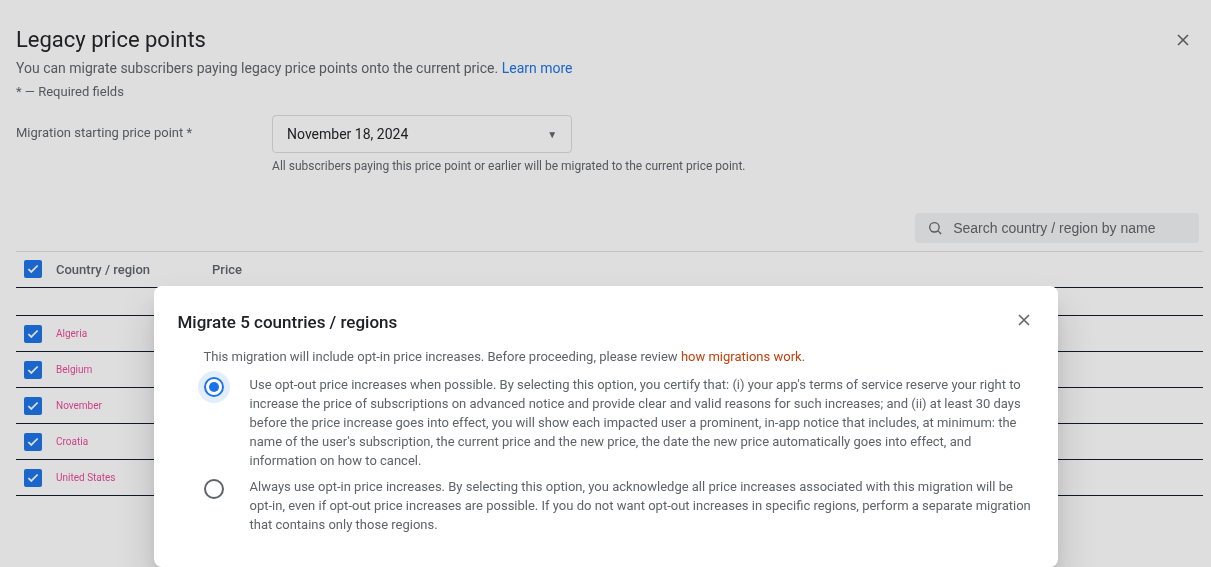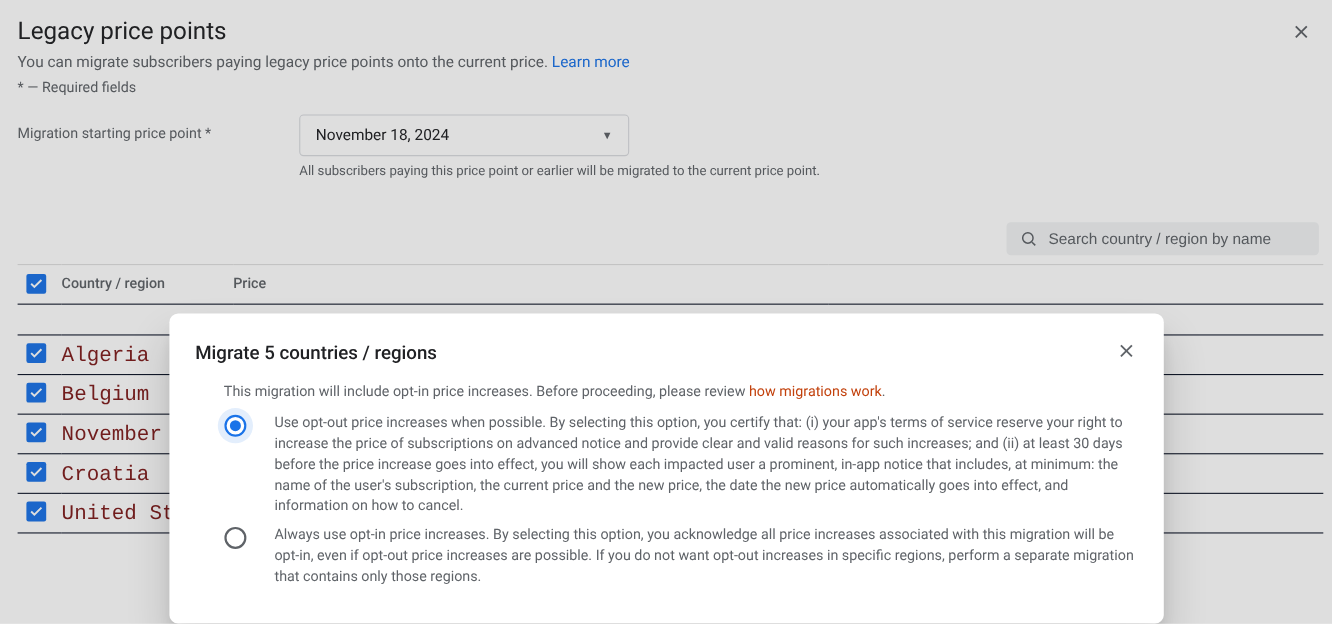--- a/index.html
+++ b/index.html
@@ -11,20 +11,21 @@
       position: relative;
       width: 1211px;
       height: 567px;
       overflow: hidden;
     }
     .page-header {
       display: flex;
       align-items: center;
       justify-content: space-between;
       padding: 16px 16px 8px 16px;
+      margin-top: 11px;
     }
     .page-title {
       font-size: 22px;
       font-weight: 400;
       color: #202124;
     }
     .close-icon {
       cursor: pointer;
       color: #5f6368;
       width: 24px;
@@ -125,23 +126,22 @@
       font-size: 13px;
       border-top: 1px solid #e0e0e0;
     }
     thead tr.subheader th {
       color: #5f6368;
       font-weight: 400;
       font-size: 12px;
       height: 28px;
     }
     td {
-      font-size: 19px;
-      color: #7f1d1d;
-      font-family: Liberation Mono, monospace;
+      font-size: 10px;
+      color: #ec4899;
     }
     .checkbox {
       width: 18px;
       height: 18px;
       background: #1a73e8;
       border-radius: 2px;
       display: inline-flex;
       align-items: center;
       justify-content: center;
       cursor: pointer;

